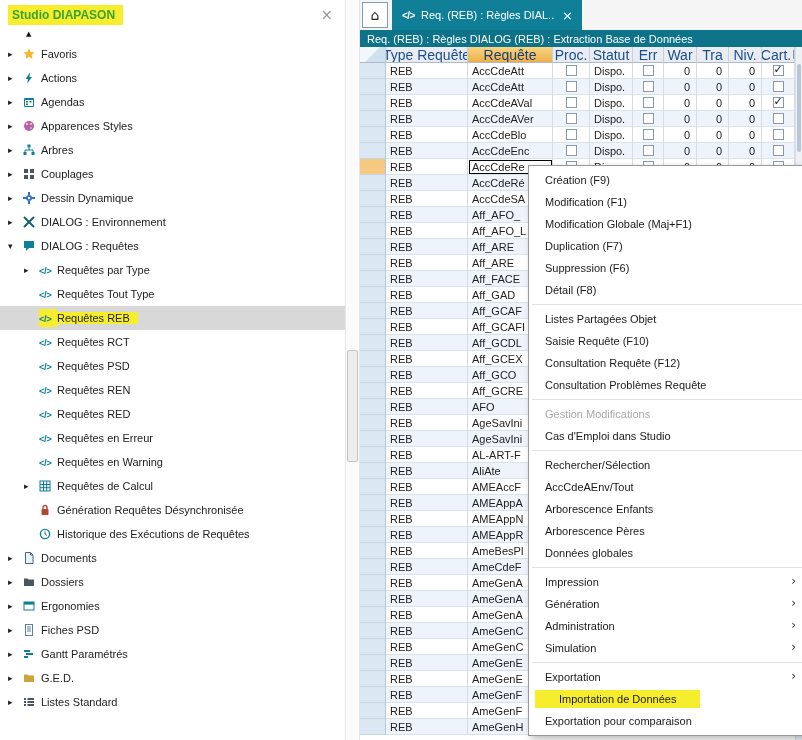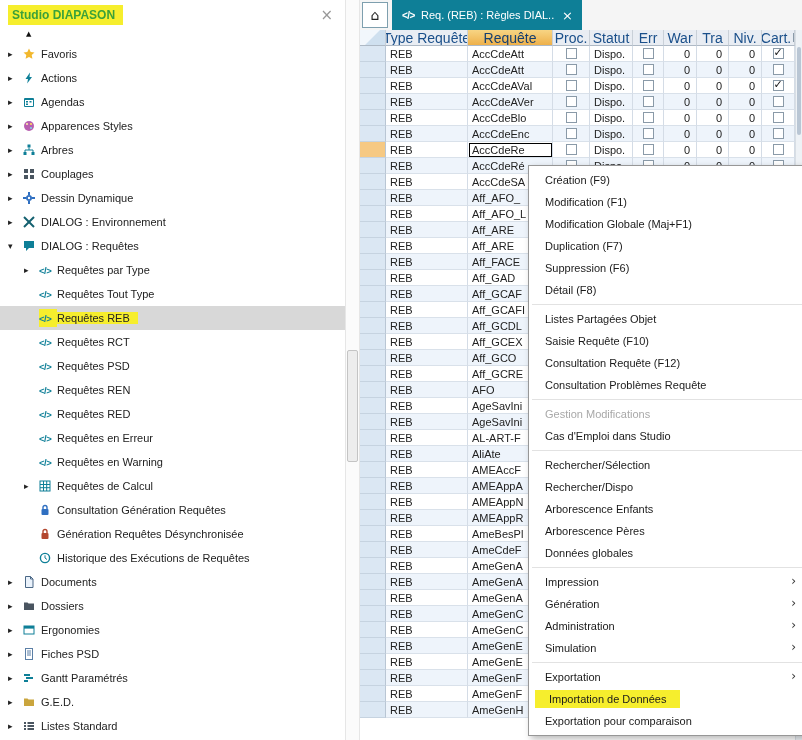--- a/index.html
+++ b/index.html
@@ -75,21 +75,21 @@
   .cbx.mini{width:9px; height:9px;}
   .cbx.checked::after{content:"✓"; position:absolute; top:-3px; left:0; font-size:11px; color:#111; font-family:"DejaVu Sans",sans-serif;}
   .cbx.mini.checked::after{font-size:9px; top:-2px;}
   .vscroll{position:absolute; top:0; right:0; bottom:0; width:7px; background:#eef2f6; border-left:1px solid #d8dee4;}
   .vthumb{position:absolute; top:17px; left:1px; right:1px; height:88px; background:#b9c6d4; border-radius:2px;}
 
   
   .ctx{position:absolute; left:528px; top:165px; width:278px; background:#fff; border:1px solid #979797; box-shadow:3px 3px 7px rgba(0,0,0,.28); padding:3px 0; z-index:10;}
   .mi{height:22px; display:flex; align-items:center; padding:0 22px 0 16px; position:relative; color:#1a1a1a; white-space:nowrap; cursor:default;}
   .mi.disabled{color:#a8a8a8;}
-  .mi .hl{background:var(--yellow); padding:3px 14px; margin-left:-10px;}
+  .mi .hl{background:var(--yellow); padding:3px 24px; margin-left:-10px;}
   .mi .sub{position:absolute; right:9px; top:3px; font-size:12px; color:#333; font-family:"DejaVu Sans",sans-serif;}
   .msep{height:1px; background:#e2e2e2; margin:3px 3px;}
 </style>
 </head>
 <body>
 
 <div class="app">
   <aside class="sidebar">
     <div class="sb-header">
       <span class="sb-title">Studio DIAPASON</span>
@@ -255,30 +255,20 @@
               <g stroke="#0e7f97" fill="none">
                 <rect x="1" y="1" width="10" height="10"></rect>
                 <line x1="1" y1="4.5" x2="11" y2="4.5"></line>
                 <line x1="4.5" y1="1" x2="4.5" y2="11"></line>
                 <line x1="7.7" y1="1" x2="7.7" y2="11"></line>
                 <line x1="1" y1="7.7" x2="11" y2="7.7"></line>
               </g>
             </svg>
           </span>
           <span class="tlabel">Requêtes de Calcul</span>
-        </div>
-        <div class="tree-item lvl1">
-          <span class="chev"></span>
-          <span class="ticon">
-            <svg width="12" height="12" viewBox="0 0 12 12">
-              <rect x="2.5" y="5" width="7" height="6" rx="1" fill="#2f6fc1"></rect>
-              <path d="M4 5V3.5a2 2 0 014 0V5" stroke="#2f6fc1" stroke-width="1.4" fill="none"></path>
-            </svg>
-          </span>
-          <span class="tlabel">Consultation Génération Requêtes</span>
         </div>
         <div class="tree-item lvl1">
           <span class="chev"></span>
           <span class="ticon">
             <svg width="12" height="12" viewBox="0 0 12 12">
               <rect x="2.5" y="5" width="7" height="6" rx="1" fill="#b3472f"></rect>
               <path d="M4 5V3.5a2 2 0 014 0V5" stroke="#b3472f" stroke-width="1.4" fill="none"></path>
             </svg>
           </span>
           <span class="tlabel">Génération Requêtes Désynchronisée</span>
@@ -385,20 +375,23 @@
     <div class="tabbar">
       <button class="home-btn">
         <span>⌂</span>
       </button>
       <div class="tab">
         <span class="tab-code">&lt;/&gt;</span>
         <span class="tab-label">Req. (REB) : Règles DIAL...</span>
         <span class="tab-close">×</span>
       </div>
     </div>
+    <div class="titlebar">
+      <span>Req. (REB) : Règles DIALOG (REB) : Extraction Base de Données</span>
+    </div>
     <div class="grid">
       <div class="ghead">
           <div class="hcell c-sel"></div>
           <div class="hcell c-type">
             <span>Type Requête</span>
           </div>
           <div class="hcell c-req sorted">
             <span>Requête</span>
           </div>
           <div class="hcell c-proc">
@@ -1730,21 +1723,21 @@
       <span>Gestion Modifications</span>
     </div>
     <div class="mi">
       <span>Cas d'Emploi dans Studio</span>
     </div>
     <div class="msep"></div>
     <div class="mi">
       <span>Rechercher/Sélection</span>
     </div>
     <div class="mi">
-      <span>Rechercher/Dispo</span>
+      <span>AccCdeAEnv/Tout</span>
     </div>
     <div class="mi">
       <span>Arborescence Enfants</span>
     </div>
     <div class="mi">
       <span>Arborescence Pères</span>
     </div>
     <div class="mi">
       <span>Données globales</span>
     </div>

